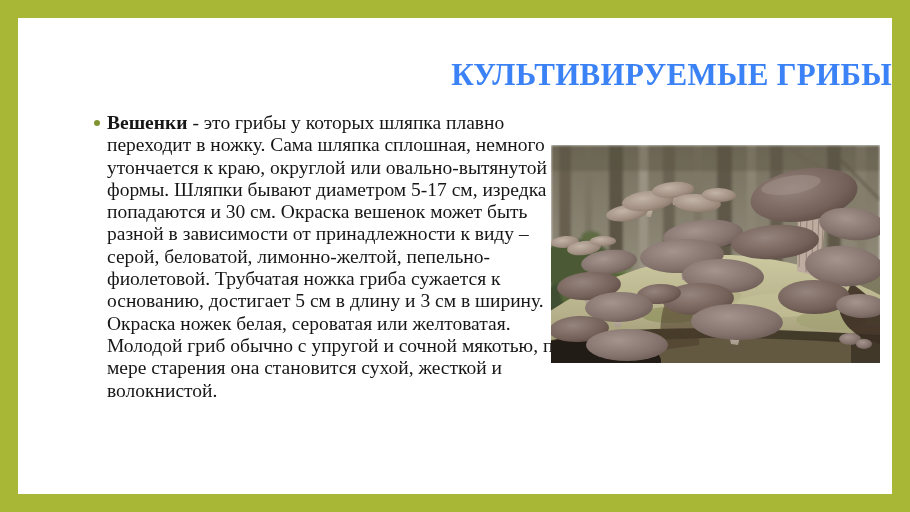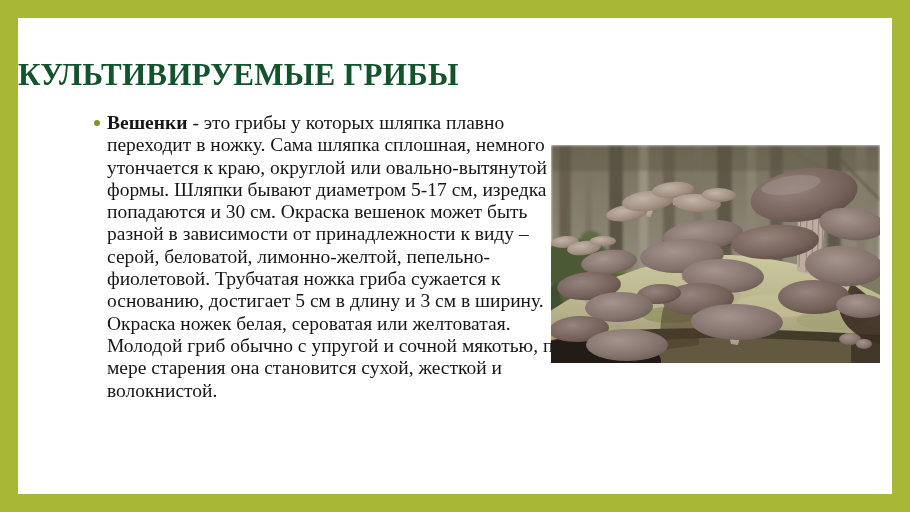--- a/index.html
+++ b/index.html
@@ -12,24 +12,24 @@
   }
   .slide-inner {
     position: absolute;
     left: 18px; top: 18px; right: 18px; bottom: 18px;
     background: #ffffff;
   }
   .slide-title {
     position: absolute;
     left: 0; right: 0; top: 39px;
     margin: 0;
-    text-align: left;
+    text-align: right;
     font-size: 31px;
     font-weight: bold;
-    color: #14532d;
+    color: #3b82f6;
     letter-spacing: 0.3px;
     white-space: nowrap;
   }
   .bullet-block {
     position: absolute;
     left: 89px; top: 94px;
     width: 458px;
   }
   .bullet-block p {
     position: relative;

